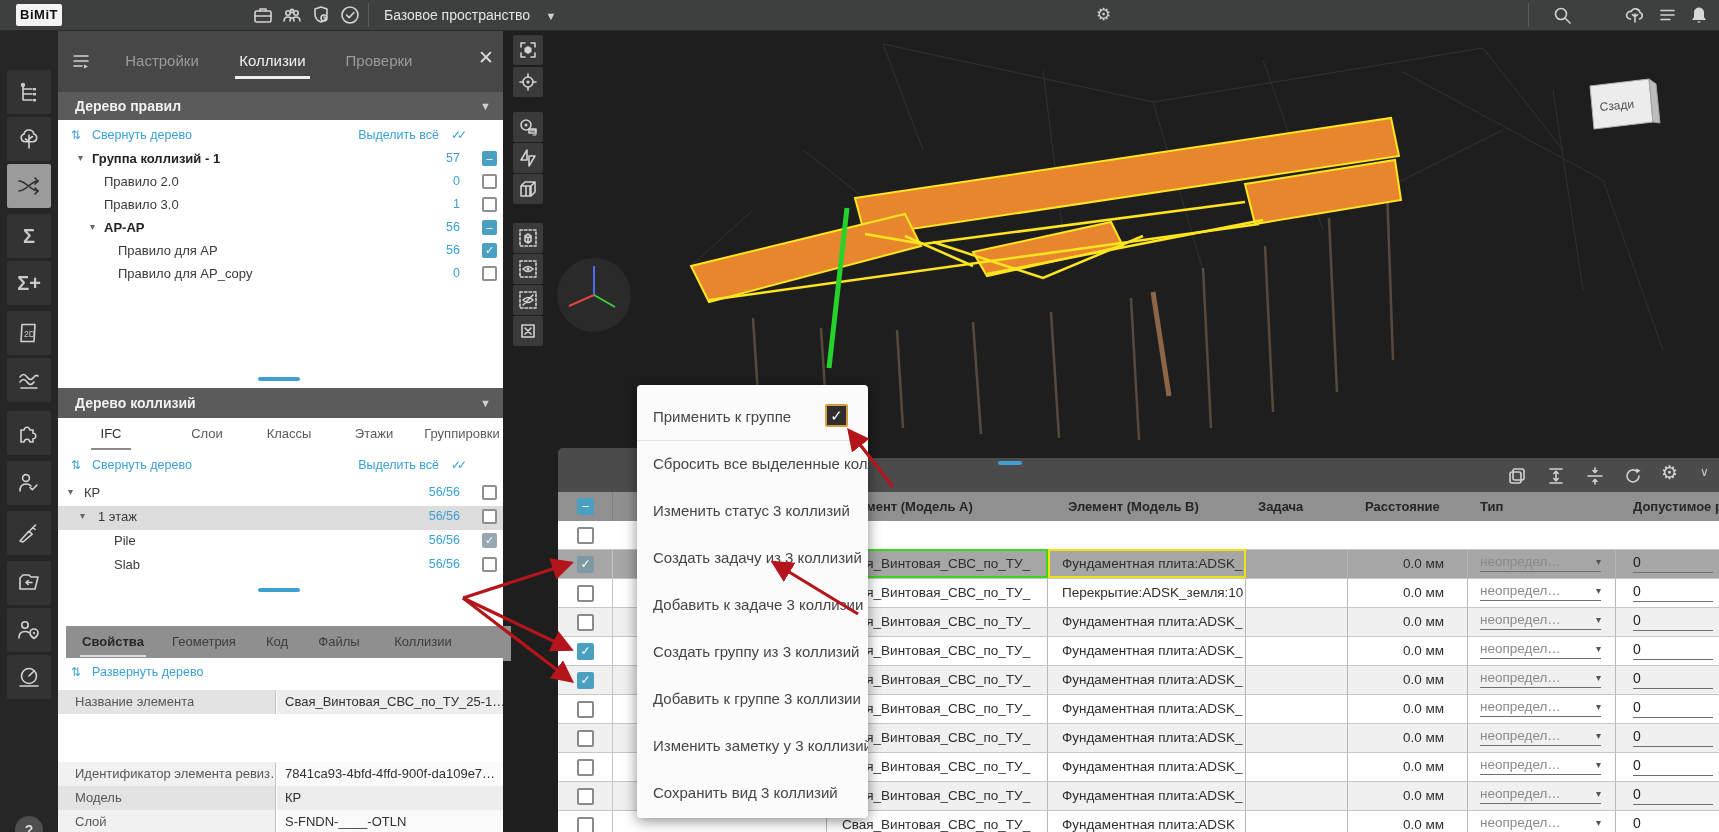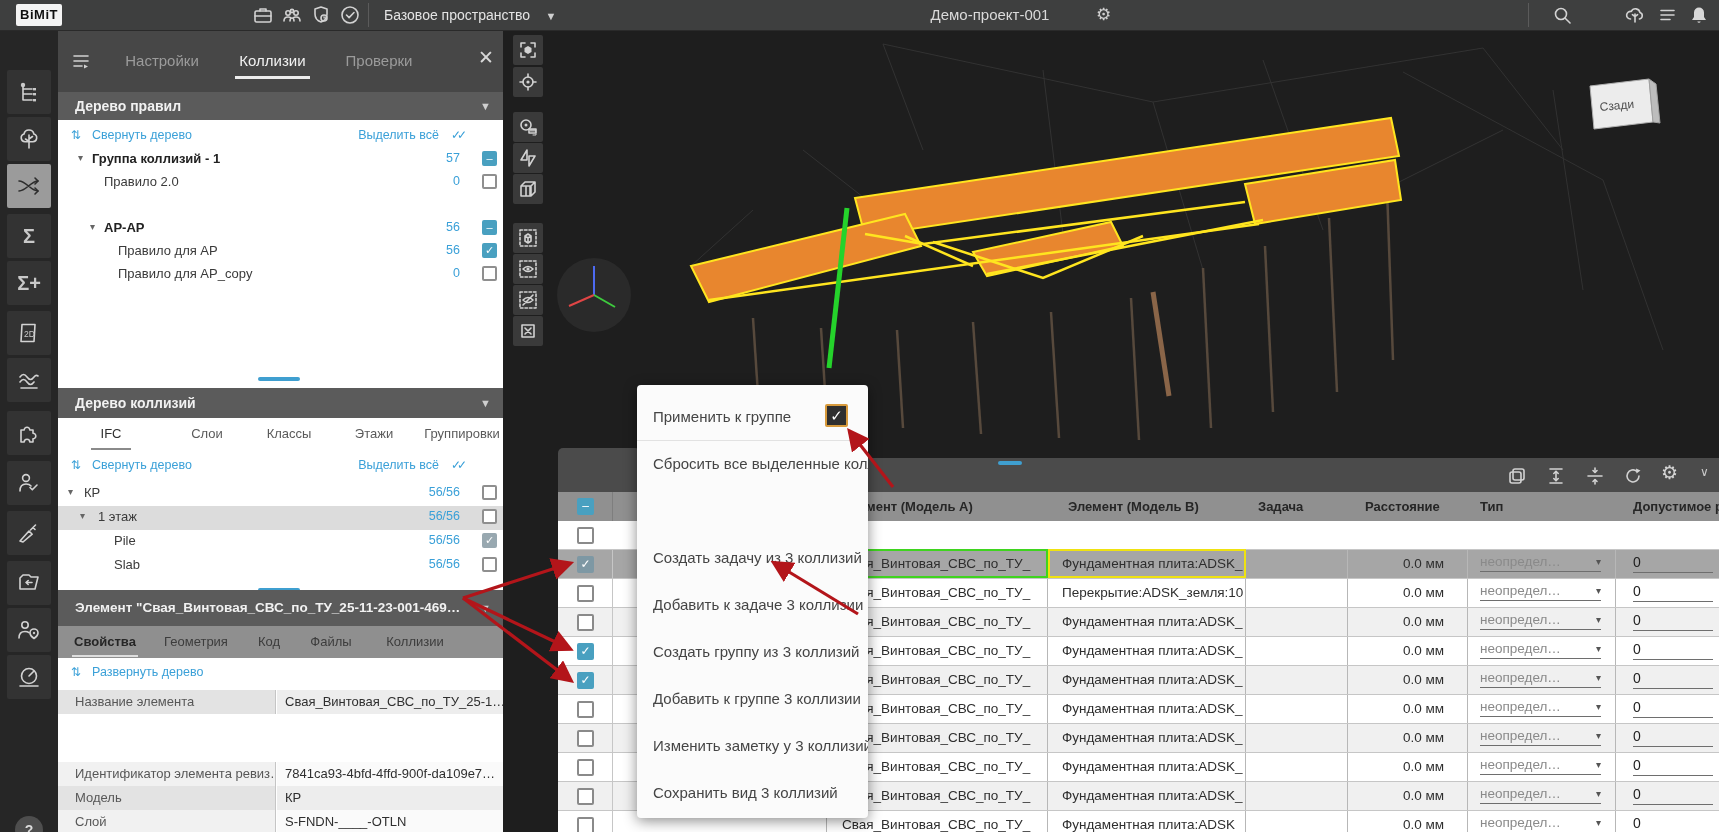--- a/index.html
+++ b/index.html
@@ -50,21 +50,21 @@
   .trw .cnt{position:absolute;top:3px;right:43px;font-size:12.5px;color:#3aa0d8;text-align:right;width:40px;}
   .cb{position:absolute;right:6px;top:3px;width:15px;height:15px;border:2px solid #8f8f8f;border-radius:2px;
       background:#fff;box-sizing:border-box;font-size:11px;line-height:11px;color:#fff;text-align:center;}
   .cb.chk{background:#49a0c0;border-color:#49a0c0;}
   .cb.ind{background:#49a0c0;border-color:#49a0c0;}
   .cb.gchk{background:#98a8b0;border-color:#98a8b0;}
   .ctabs{left:0;width:445px;height:32px;background:#fff;border-bottom:1px solid #dcdcdc;}
   .ctab{position:absolute;top:4px;height:26px;line-height:24px;font-size:13px;color:#5a5a5a;text-align:center;}
   .ctab.on{color:#2f2f2f;border-bottom:2px solid #8a8a8a;}
   .handle{width:42px;height:4px;background:#3f9fd0;border-radius:2px;}
-  .etabs{left:0;width:445px;height:35px;background:#8f8f8f;}
+  .etabs{left:8px;width:445px;height:35px;background:#8f8f8f;}
   .etab{position:absolute;top:4px;height:25px;line-height:24px;font-size:13px;color:#3c3c3c;text-align:center;}
   .etab.on{font-weight:bold;color:#262626;border-bottom:2px solid #dedede;}
   .prow{left:0;width:445px;height:24px;}
   .prow .k{position:absolute;left:0;top:0;width:218px;height:24px;box-sizing:border-box;
            padding:4px 6px 0 17px;font-size:13px;color:#575757;border-right:1px solid #c5c5c5;
            white-space:nowrap;overflow:hidden;}
   .prow .v{position:absolute;left:219px;top:0;width:226px;height:24px;box-sizing:border-box;
            padding:4px 4px 0 8px;font-size:13px;color:#2f2f2f;white-space:nowrap;overflow:hidden;}
   .prow.odd .k{background:#e3e3e3;} .prow.odd .v{background:#ededed;}
   .prow.even .k{background:#f1f1f1;} .prow.even .v{background:#fafafa;}
@@ -257,21 +257,20 @@
         </svg>
       </div>
     <div class="abs tbico" style="left:339px">
         <svg class="ico" width="22" height="22" viewBox="0 0 22 22">
           <circle cx="11" cy="11" r="8"></circle>
           <path d="M7.5,11 l2.6,2.6 L15,8.5"></path>
         </svg>
       </div>
     <div class="abs tbsep" style="left:368px"></div>
     <div class="abs wslabel" style="left:384px"><span>Базовое пространство</span> &nbsp;&nbsp;&nbsp;<span class="wscaret">▼</span></div>
-    <div class="abs title" style="left:890px;width:200px">Демо-проект-001</div>
     <div class="abs gear" style="left:1096px;top:0">⚙</div>
     <div class="abs tbsep" style="left:1528px"></div>
     <div class="abs tbico" style="left:1551px">
         <svg class="ico" width="22" height="22" viewBox="0 0 22 22">
           <circle cx="10" cy="10" r="5.5"></circle>
           <path d="M14.2,14.2 L19,19"></path>
         </svg>
       </div>
     <div class="abs tbico" style="left:1624px">
         <svg class="ico" width="22" height="22" viewBox="0 0 22 22">
@@ -397,20 +396,25 @@
 
       <div class="abs trw" style="top:28px">
           <span class="car" style="left:20px">▾</span>
           <span class="lbl b" style="left:34px">Группа коллизий - 1</span>
           <span class="cnt">57</span>
           <span class="cb ind">–</span>
         </div>
       <div class="abs trw" style="top:51px">
           <span class="lbl" style="left:46px">Правило 2.0</span>
           <span class="cnt">0</span>
+          <span class="cb"></span>
+        </div>
+      <div class="abs trw" style="top:74px">
+          <span class="lbl" style="left:46px">Правило 3.0</span>
+          <span class="cnt">1</span>
           <span class="cb"></span>
         </div>
       <div class="abs trw" style="top:97px">
           <span class="car" style="left:32px">▾</span>
           <span class="lbl b" style="left:46px">АР-АР</span>
           <span class="cnt">56</span>
           <span class="cb ind">–</span>
         </div>
       <div class="abs trw" style="top:120px">
           <span class="lbl" style="left:60px">Правило для АР</span>
@@ -459,24 +463,20 @@
           <span class="cb gchk">✓</span>
         </div>
       <div class="abs trw" style="top:104px;height:24px">
           <span class="lbl" style="left:56px">Slab</span>
           <span class="cnt" style="width:48px">56/56</span>
           <span class="cb"></span>
         </div>
       <div class="abs handle" style="left:200px;top:138px"></div>
     </div>
 
-    <div class="abs sechdr" style="top:560px;height:36px">
-      <span class="t" style="top:10px;width:395px;white-space:nowrap;overflow:hidden;font-size:13.5px">Элемент "Свая_Винтовая_СВС_по_ТУ_25-11-23-001-469…</span>
-      <span class="ch" style="top:12px">▼</span>
-    </div>
     <div class="abs etabs" style="top:596px">
       <span class="etab on" style="left:14px;width:66px">Свойства</span>
       <span class="etab" style="left:102px;width:72px">Геометрия</span>
       <span class="etab" style="left:196px;width:30px">Код</span>
       <span class="etab" style="left:250px;width:46px">Файлы</span>
       <span class="etab" style="left:324px;width:66px">Коллизии</span>
     </div>
     <div class="abs" style="left:0;top:628px;width:445px;height:32px;background:#fff">
       <span class="abs updn" style="left:13px;top:7px">⇅</span>
       <span class="abs bluelink" style="left:34px;top:7px">Развернуть дерево</span>
@@ -725,20 +725,21 @@
           </span>
         </div>
     </div>
   </div>
 
   <div class="abs cmenu">
     <div class="mi" style="top:8px"><span>Применить к группе</span></div>
     <span class="mcb">✓</span>
     <div class="mdiv"></div>
     <div class="mi" style="top:55px"><span>Сбросить все выделенные коллизии</span></div>
+    <div class="mi" style="top:102px"><span>Изменить статус 3 коллизий</span></div>
     <div class="mi" style="top:149px"><span>Создать задачу из 3 коллизий</span></div>
     <div class="mi" style="top:196px"><span>Добавить к задаче 3 коллизии</span></div>
     <div class="mi" style="top:243px"><span>Создать группу из 3 коллизий</span></div>
     <div class="mi" style="top:290px"><span>Добавить к группе 3 коллизии</span></div>
     <div class="mi" style="top:337px"><span>Изменить заметку у 3 коллизий</span></div>
     <div class="mi" style="top:384px"><span>Сохранить вид 3 коллизий</span></div>
   </div>
 
   <svg class="abs arrows" width="1719" height="832" viewBox="0 0 1719 832">
     <defs>

